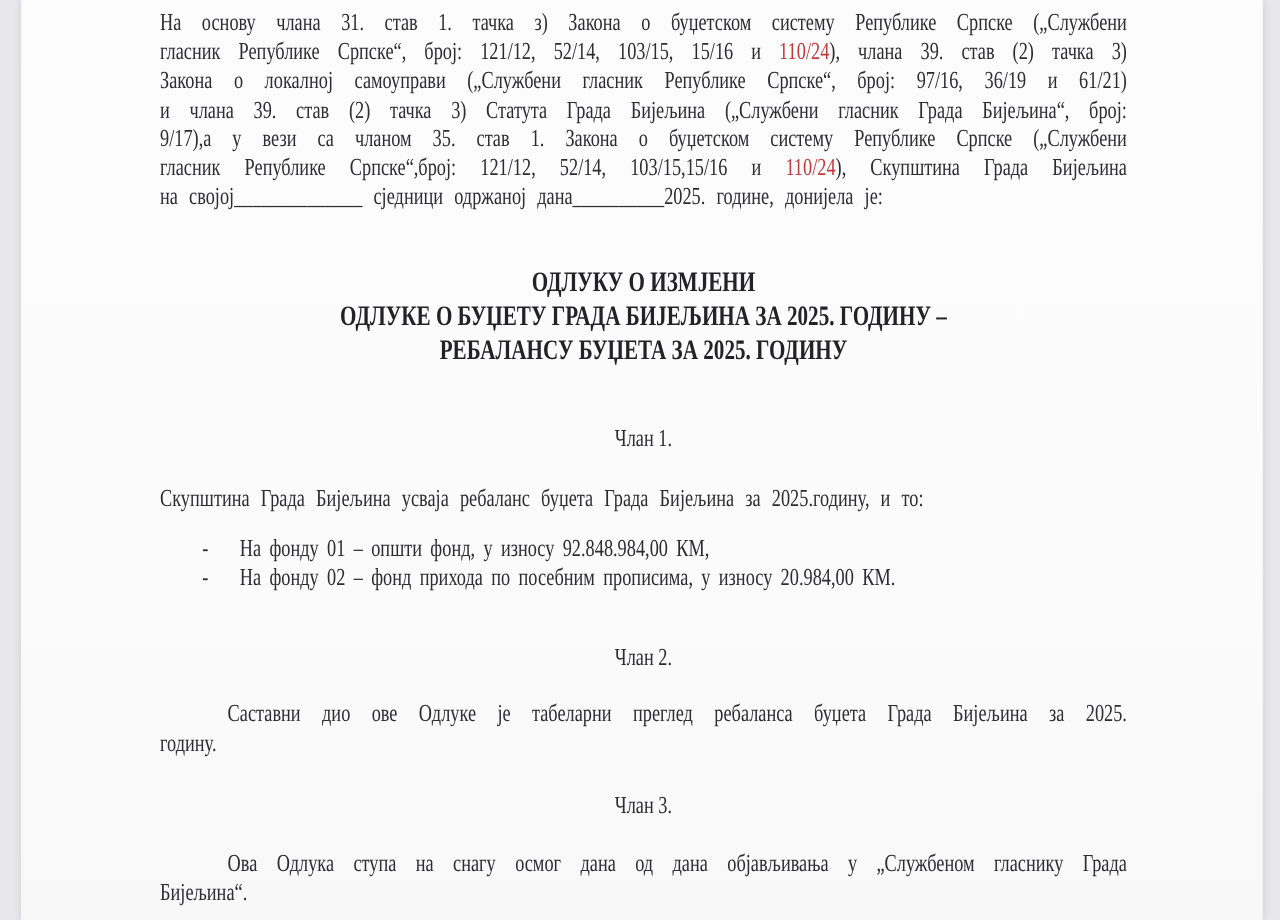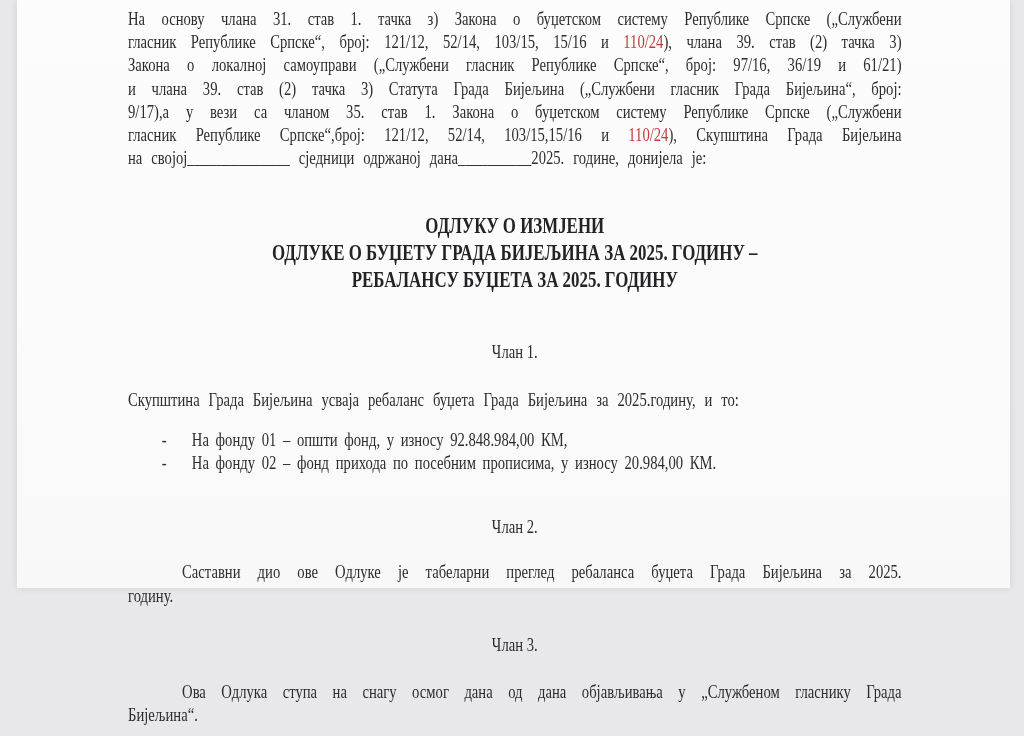--- a/index.html
+++ b/index.html
@@ -12,21 +12,21 @@
     background: #e8e8ea;
     overflow: hidden;
     position: relative;
     font-family: "Liberation Serif", "DejaVu Serif", serif;
   }
   .page {
     position: absolute;
     left: 17px;
     top: 0;
     width: 993px;
-    height: 588px;
+    height: 736px;
     background: linear-gradient(180deg, #fcfcfd 0%, #fbfbfb 60%, #f8f8f9 100%);
     box-shadow: 0 0 7px rgba(0,0,0,0.10);
   }
   .content {
     position: absolute;
     left: 111px;
     top: 0;
     width: 1030px;
     padding-top: 7px;
     transform: scaleX(0.751);

